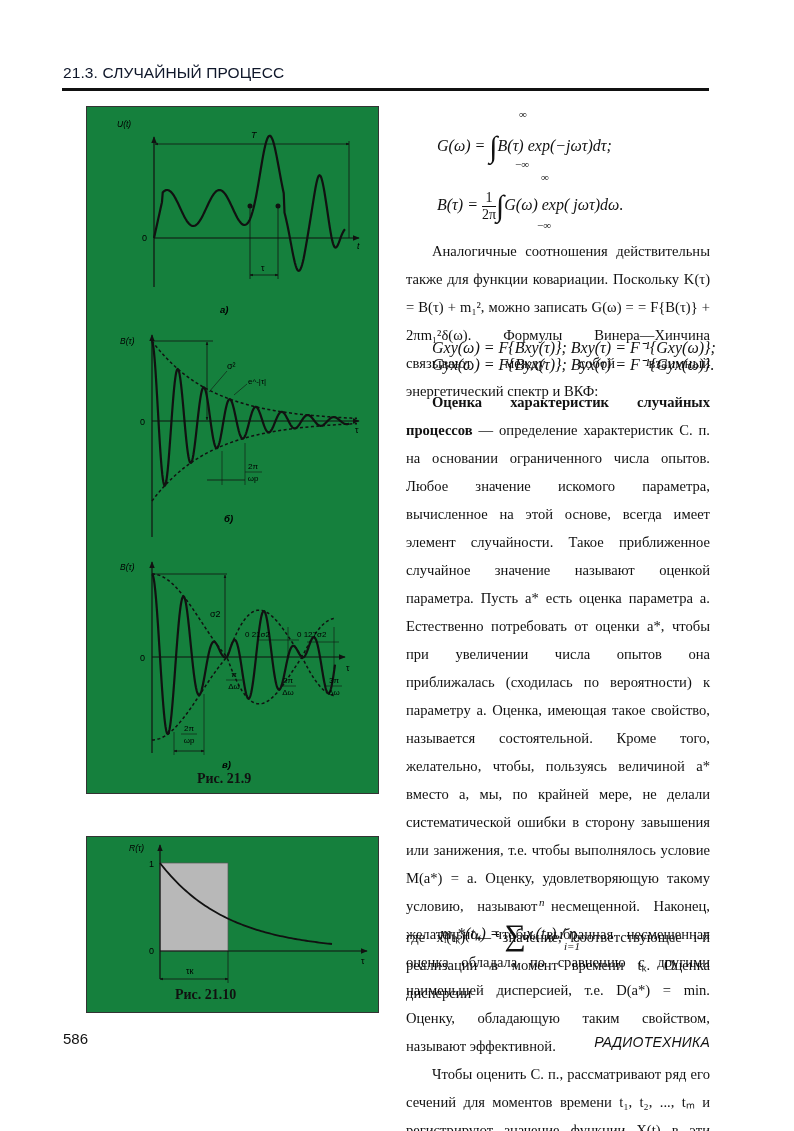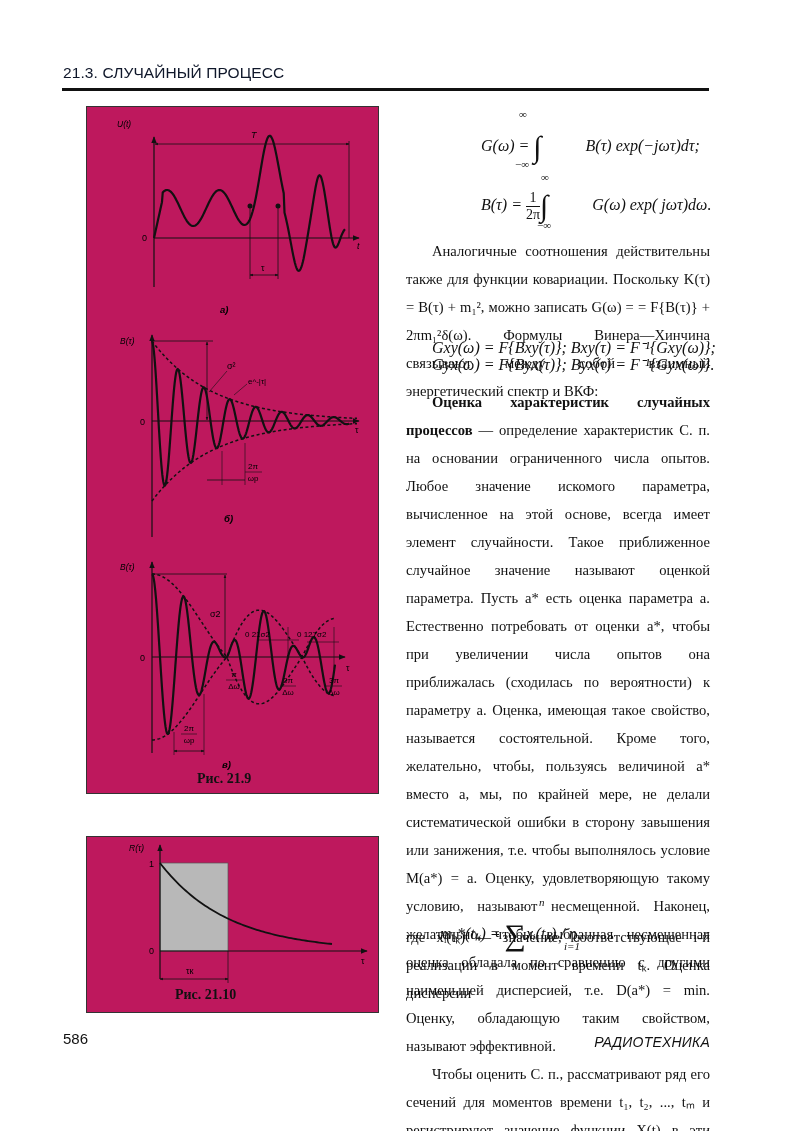--- a/index.html
+++ b/index.html
@@ -1,29 +1,29 @@
 <!DOCTYPE html>
 <html><head>
 <meta charset="utf-8">
 <style>
   html, body { margin:0; padding:0; background:#fff; }
   body { width:794px; height:1131px; position:relative; overflow:hidden; color:#111;
          font-family:"Liberation Serif", serif; }
   .header { position:absolute; left:63px; top:64px; font-family:"Liberation Sans", sans-serif;
             font-size:15.5px; letter-spacing:0.1px; color:#0f172a; }
   .header-rule { position:absolute; left:62px; top:88px; width:647px; height:3px; background:#111; }
-  .fig-box { position:absolute; border:1.5px solid #333; background:#be185d; }
+  .fig-box { position:absolute; border:1.5px solid #333; background:#15803d; }
   #fig9 { left:86px; top:106px; width:291px; height:686px; }
   #fig10 { left:86px; top:836px; width:291px; height:175px; }
   svg text { font-family:"Liberation Sans", sans-serif; }
   .caption { position:absolute; font-family:"Liberation Serif", serif; font-weight:bold; font-size:14px; }
   .col { position:absolute; left:406px; width:304px; font-size:14.6px; line-height:28px; text-align:justify; }
   .col p { margin:0; text-indent:26px; }
   .eq { position:absolute; font-family:"Liberation Serif", serif; font-size:16px; white-space:nowrap; }
-  .i { font-style:italic;margin-left:44px; }
+  .i { font-style:italic; }
   .b { font-weight:bold; }
   .footer-num { position:absolute; left:63px; top:1030px; font-family:"Liberation Sans", sans-serif; font-size:15px; }
   .footer-title { position:absolute; right:84px; top:1034px; font-family:"Liberation Sans", sans-serif; font-size:14px; font-style:italic; letter-spacing:0.2px; }
   .int { font-size:30px; position:relative; top:6px; font-weight:normal; }
   .lim { position:absolute; font-size:11px; }
 </style>
 </head>
 <body>
 
 <div class="header">21.3. СЛУЧАЙНЫЙ ПРОЦЕСС</div>

